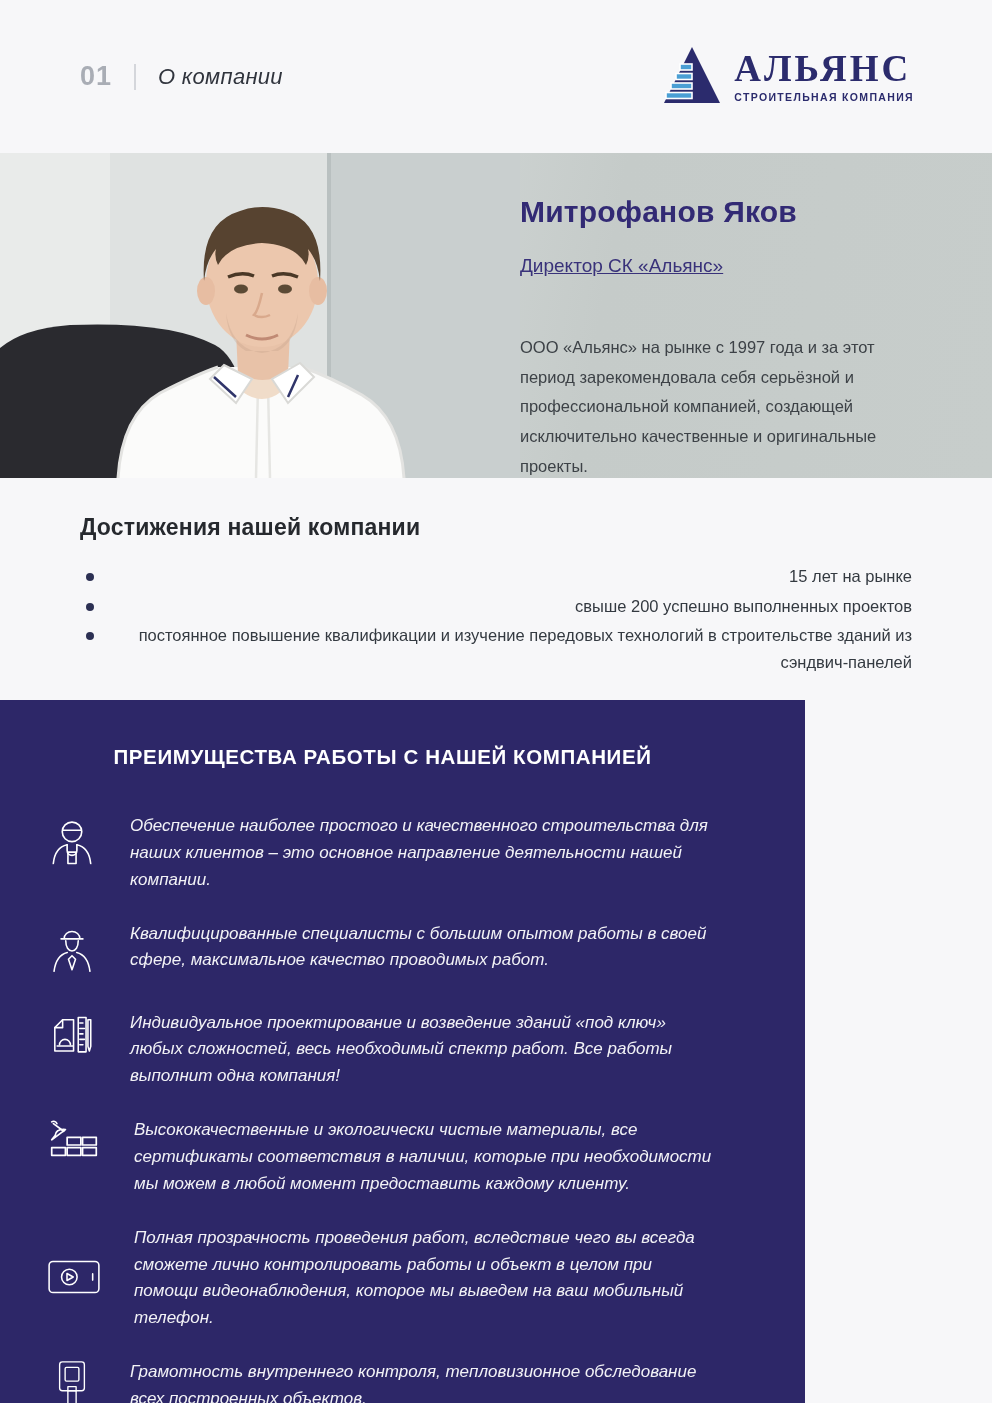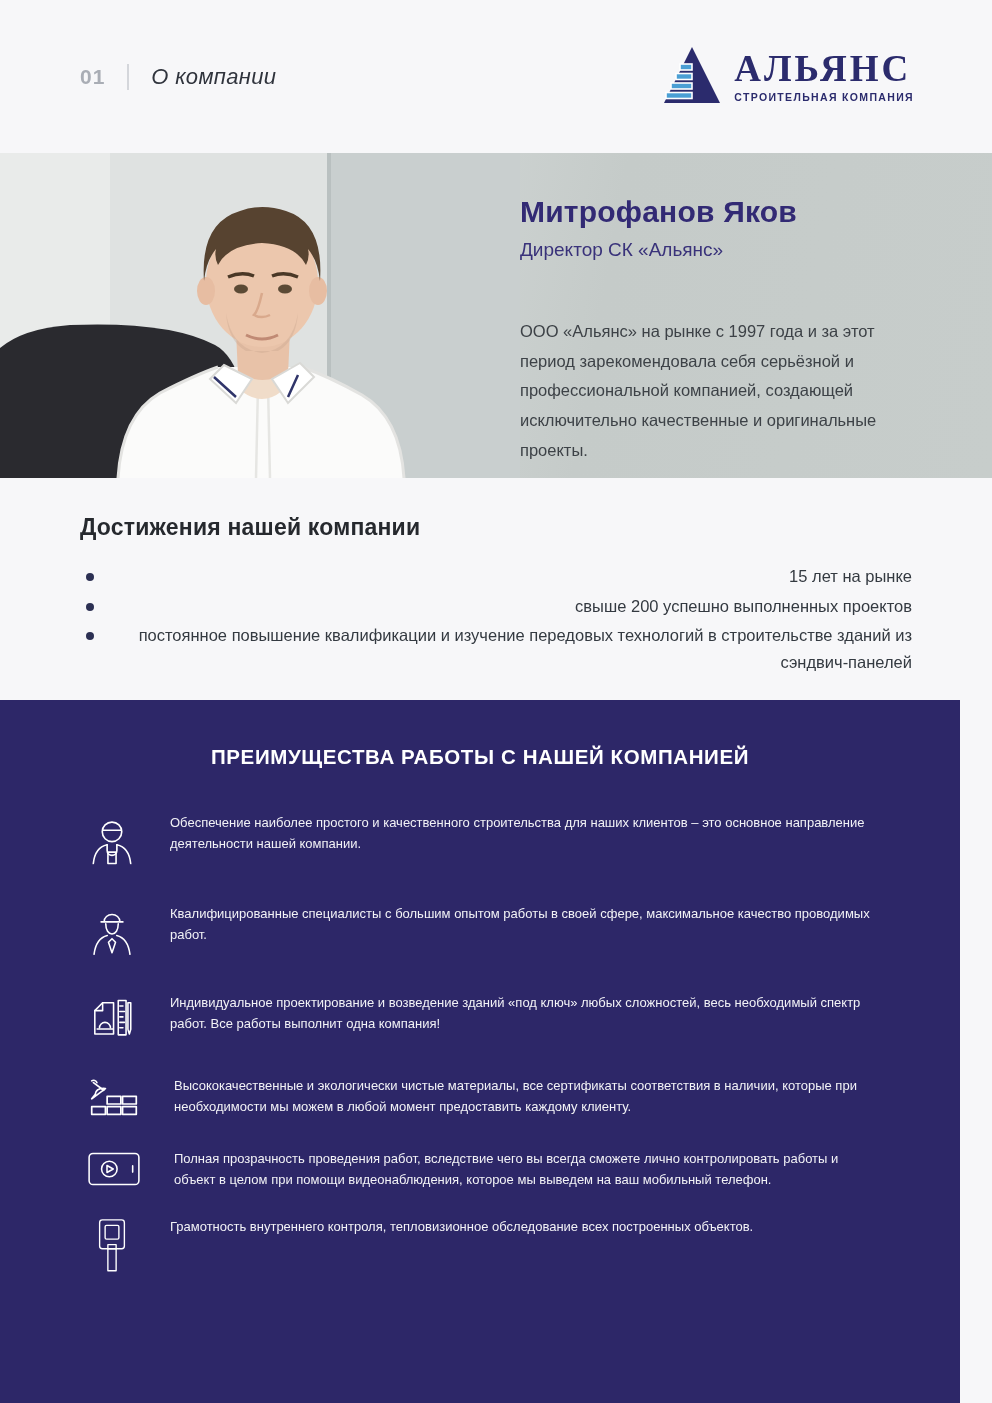--- a/index.html
+++ b/index.html
@@ -12,21 +12,21 @@
     overflow:hidden;
   }
 
   
   .header {
     height:153px;
     display:flex; align-items:center; justify-content:space-between;
     padding:0 78px 0 80px;
   }
   .header-left { display:flex; align-items:center; gap:22px; }
-  .page-number { font-size:21px; font-weight:bold; color:#a9adb5; letter-spacing:1px; }
+  .page-number { font-size:27px; font-weight:bold; color:#a9adb5; letter-spacing:1px; }
   .header-divider { width:2px; height:26px; background:#d4d6db; }
   .section-title { font-size:22px; font-style:italic; color:#30343d; letter-spacing:0.3px; }
 
   .logo { display:flex; align-items:center; gap:12px; }
   .logo-text-block { display:flex; flex-direction:column; align-items:flex-start; }
   .logo-name {
     font-family:"Liberation Serif", serif;
     font-size:37px; font-weight:bold; color:#2b2b6d;
     letter-spacing:3px; line-height:1;
   }
@@ -37,21 +37,21 @@
 
   
   .hero {
     position:absolute; left:0; top:153px; width:992px; height:325px;
     background:linear-gradient(100deg,#e0e3e2 0%, #d3d8d7 35%, #c5cbc9 60%, #c7cdcb 100%);
     overflow:hidden;
   }
   .hero-photo { position:absolute; left:0; top:0; }
   .hero-text { position:absolute; left:520px; top:42px; width:410px; }
   .director-name { font-size:30px; font-weight:bold; color:#322a74; letter-spacing:0.2px; }
-  .director-role { font-size:19px; color:#39327a; margin-top:10px; }
+  .director-role { font-size:19px; color:#39327a; margin-top:26px;text-decoration:underline; }
   .company-description {
     margin-top:56px; font-size:16.5px; line-height:1.8; color:#3d4247;
   }
 
   
   .achievements { position:absolute; left:0; top:478px; width:992px; padding:36px 80px 0 80px; }
   .achievements-title { font-size:23px; font-weight:bold; color:#26292e; letter-spacing:0.2px; }
   .achievements-list { list-style:none; margin-top:22px; }
   .achievements-list li {
     position:relative; padding-left:28px;
@@ -60,32 +60,32 @@
     text-align:right;
   }
   .achievements-list li + li { margin-top:3px; }
   .bullet-dot {
     position:absolute; left:6px; top:10px;
     width:8px; height:8px; border-radius:50%; background:#2c3053;
   }
 
   
   .advantages {
-    position:absolute; left:0; top:700px; width:960px; height:703px;
+    position:absolute; left:0; top:700px; width:805px; height:703px;
     background:#2d2768; color:#f2f2f6;
-    padding:45px 86px 0 86px;
+    padding:45px 86px 0 46px;
   }
   .advantages-title {
     text-align:center; font-size:20.5px; font-weight:bold; color:#ffffff;
     letter-spacing:0.6px; margin-bottom:42px;
   }
   .advantage-row { display:flex; gap:32px; margin-bottom:25px; }
   .advantage-icon { flex:0 0 52px; display:flex; justify-content:center; }
   .advantage-icon svg { stroke:#ffffff; fill:none; stroke-width:2; stroke-linecap:round; stroke-linejoin:round; }
-  .advantage-text { font-size:13px; line-height:1.58; max-width:760px; padding-top:2px; }
+  .advantage-text { font-size:17px; line-height:1.58; max-width:760px; padding-top:2px;font-style:italic; }
   .row-center { align-items:center; }
 </style>
 </head>
 <body>
 
 <div class="header">
   <div class="header-left">
     <span class="page-number">01</span>
     <span class="header-divider"></span>
     <span class="section-title">О компании</span>

